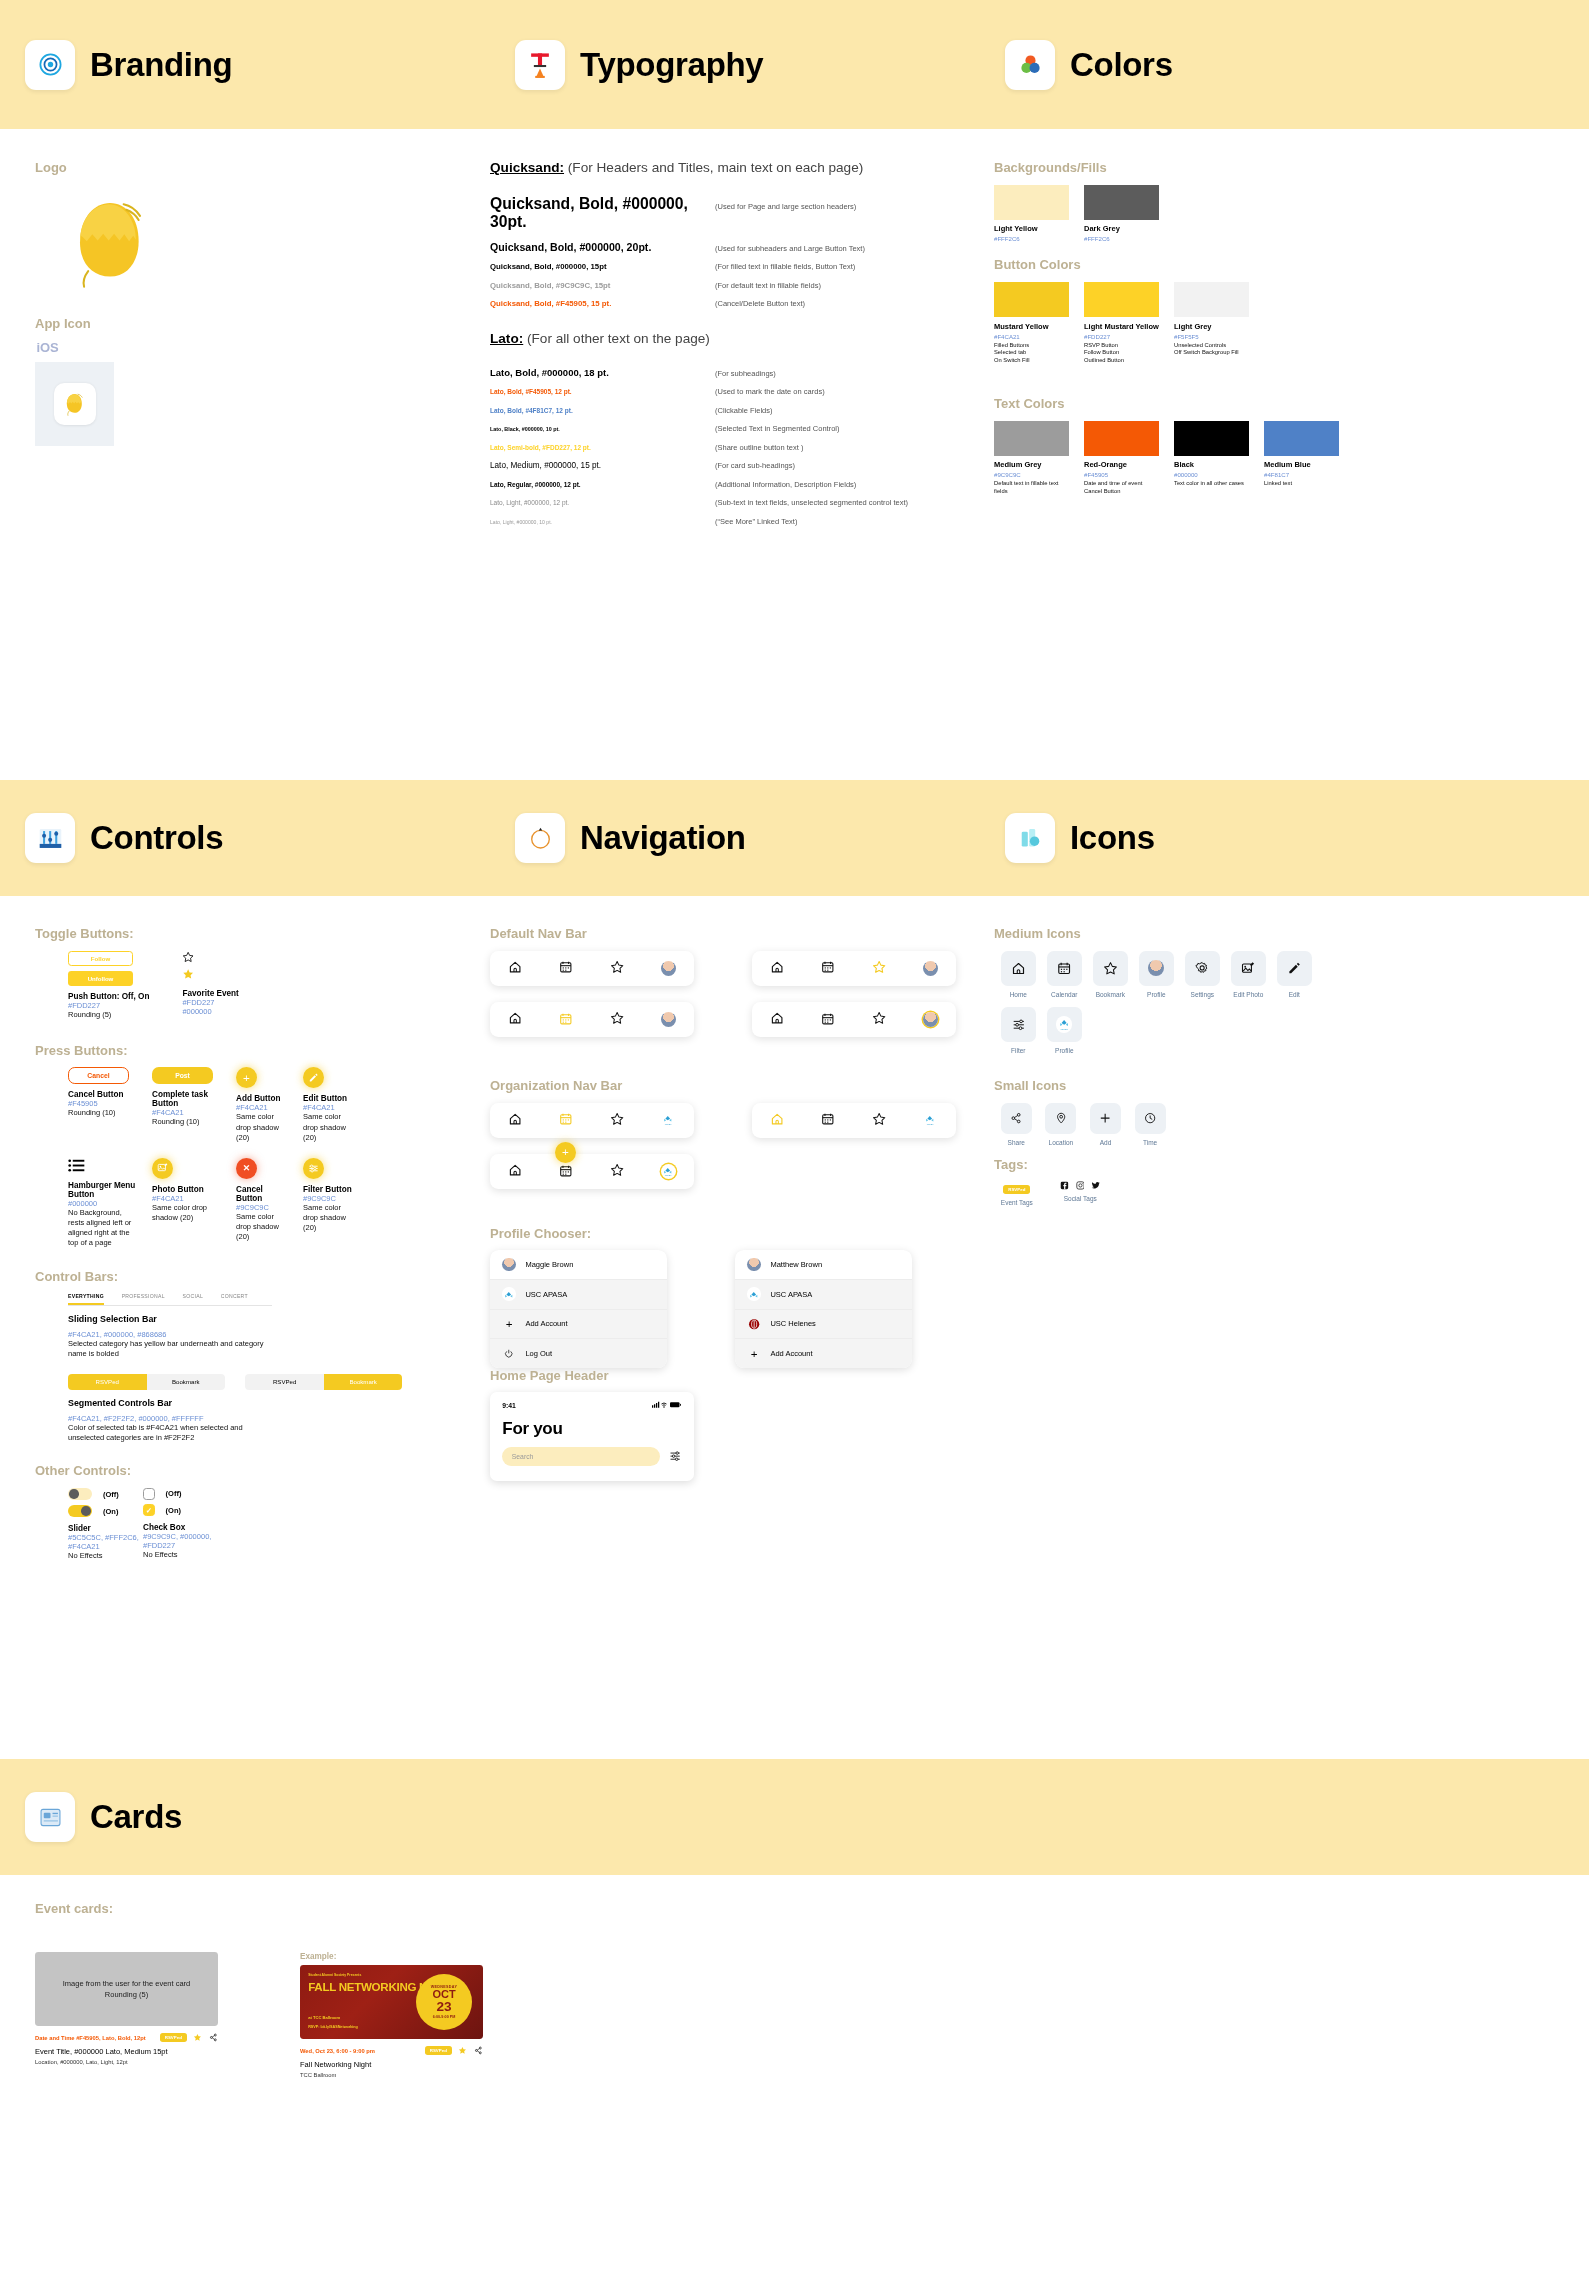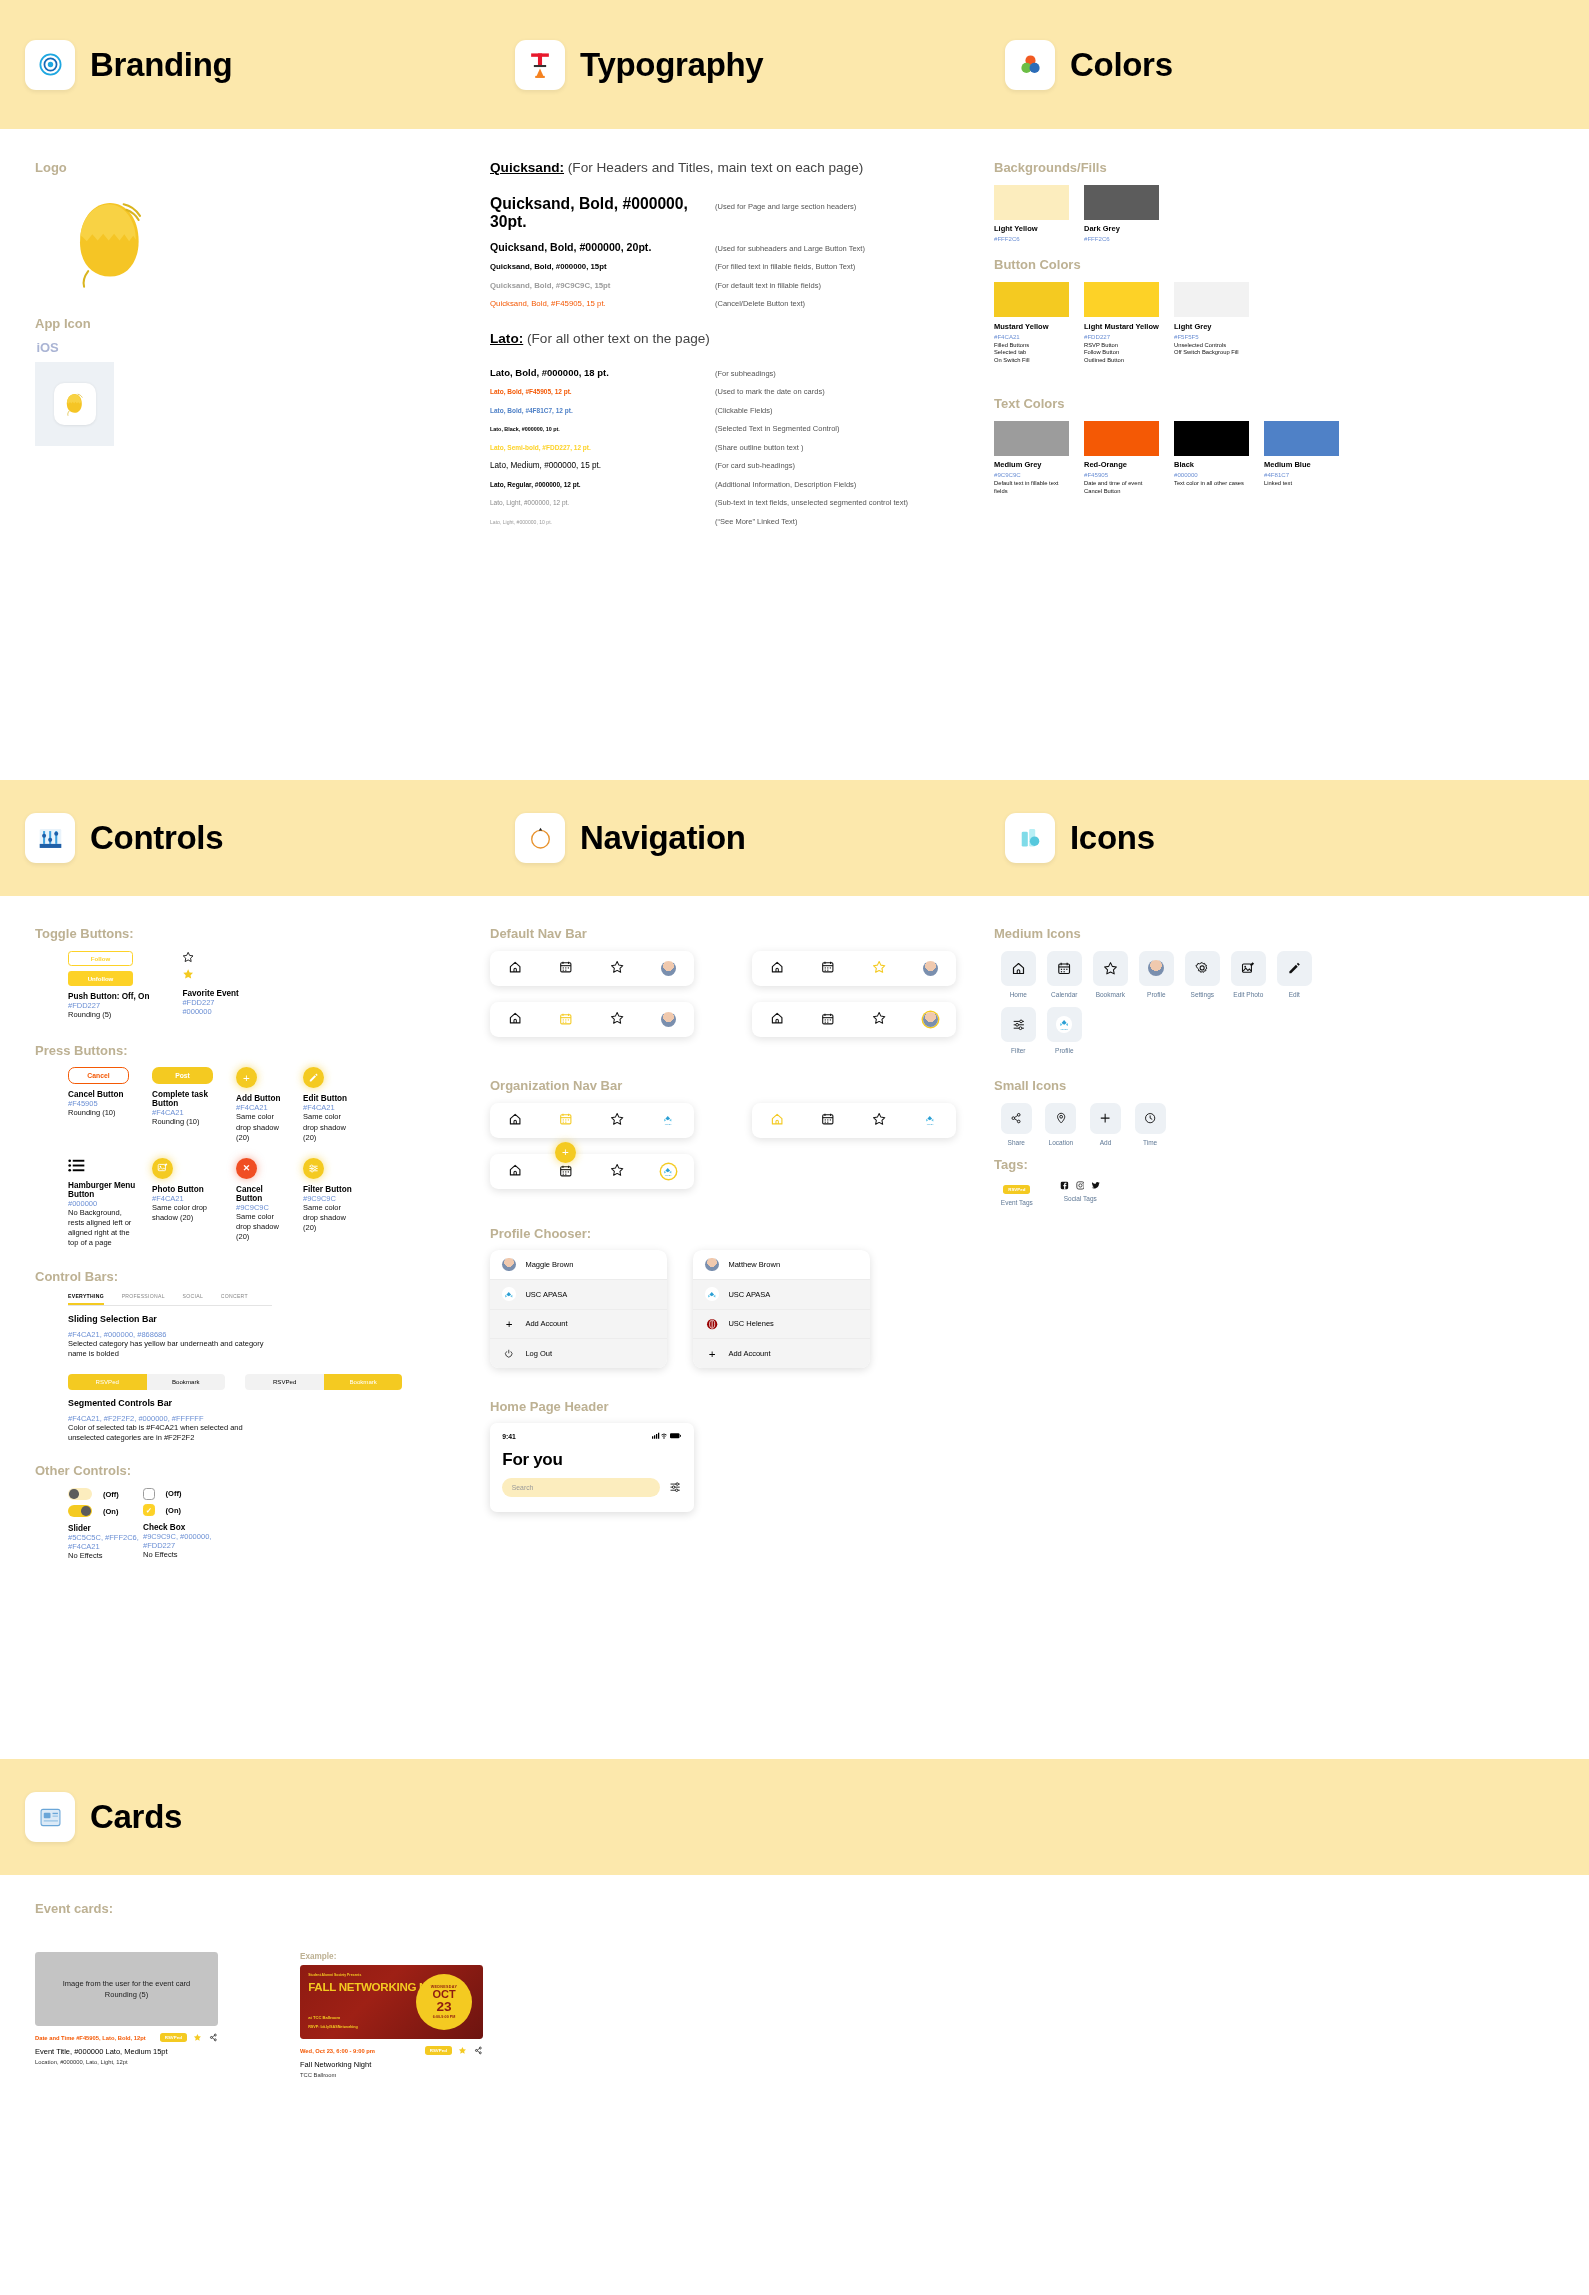--- a/index.html
+++ b/index.html
@@ -264,21 +264,21 @@
     </div>
     <div class="ty-row">
       <div class="ty-spec" style="font-size:7.8px;font-weight:700">Quicksand, Bold, #000000, 15pt</div>
       <div class="ty-use">(For filled text in fillable fields, Button Text)</div>
     </div>
     <div class="ty-row">
       <div class="ty-spec" style="font-size:7.8px;font-weight:700;color:#9C9C9C">Quicksand, Bold, #9C9C9C, 15pt</div>
       <div class="ty-use">(For default text in fillable fields)</div>
     </div>
     <div class="ty-row">
-      <div class="ty-spec" style="font-size:7.8px;font-weight:400;color:#F45905">Quicksand, Bold, #F45905, 15 pt.</div>
+      <div class="ty-spec" style="font-size:7.8px;font-weight:700;color:#F45905">Quicksand, Bold, #F45905, 15 pt.</div>
       <div class="ty-use">(Cancel/Delete Button text)</div>
     </div>
 
     <div class="ty-title" style="margin-top:23px">
       <u>Lato:</u>
       <span class="par">(For all other text on the page)</span>
     </div>
 
     <div class="ty-row">
       <div class="ty-spec" style="font-size:9.5px;font-weight:700">Lato, Bold, #000000, 18 pt.</div>
@@ -811,21 +811,21 @@
               <path d="M12 2 L6 9 L12 13 L18 9 Z" fill="#2b9fd4"></path>
               <path d="M3 9 L8 13 L3 16z" fill="#5cc3e8"></path>
               <path d="M21 9 L16 13 L21 16z" fill="#5cc3e8"></path>
             </svg>
           <span style="font-size:2px">APASA</span>
         </span>
       </div>
     </div>
 
     <div class="sec-head">Profile Chooser:</div>
-    <div style="display:flex;gap:26px;margin-bottom:31px">
+    <div style="display:flex;gap:68px;">
       <div class="pc-card">
         <div class="pc-row">
           <span class="ic avatar"></span>
           <span>Maggie  Brown</span>
         </div>
         <div class="pc-row alt">
           <span class="ic apasa">
             <svg width="9.5" height="7.5" viewBox="0 0 24 18">
                 <path d="M12 2 L6 9 L12 13 L18 9 Z" fill="#2b9fd4"></path>
                 <path d="M3 9 L8 13 L3 16z" fill="#5cc3e8"></path>

